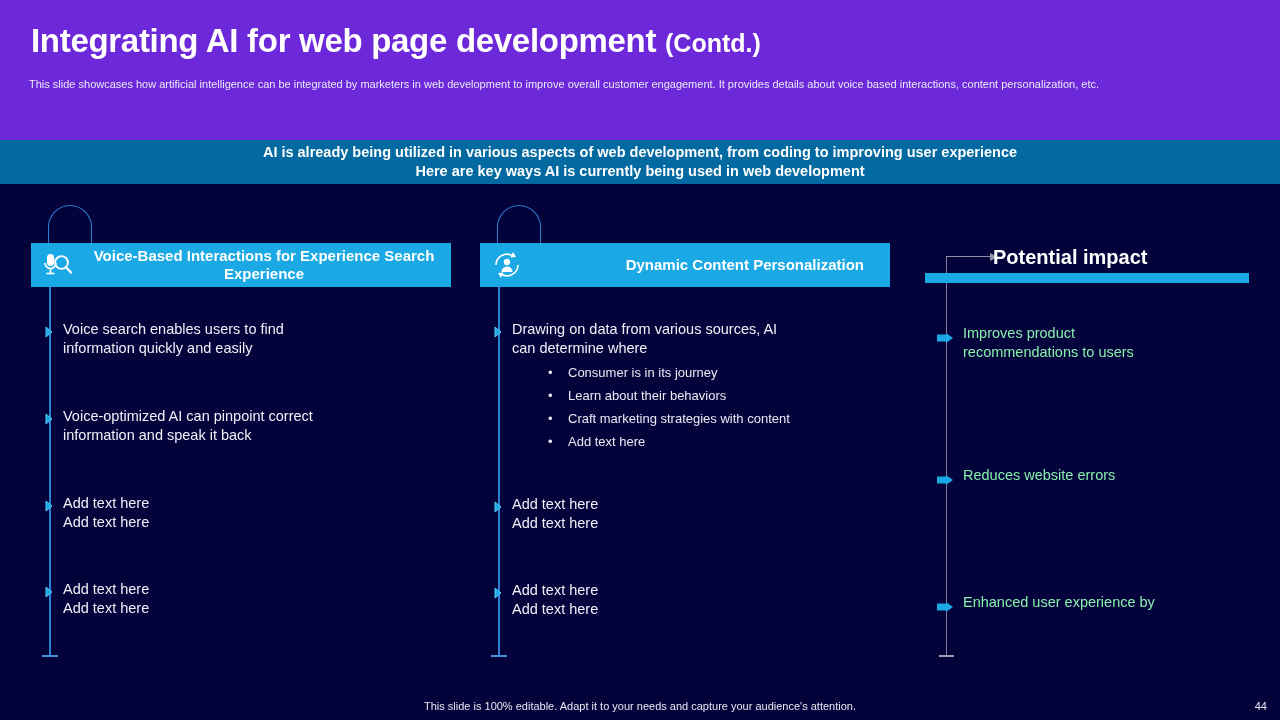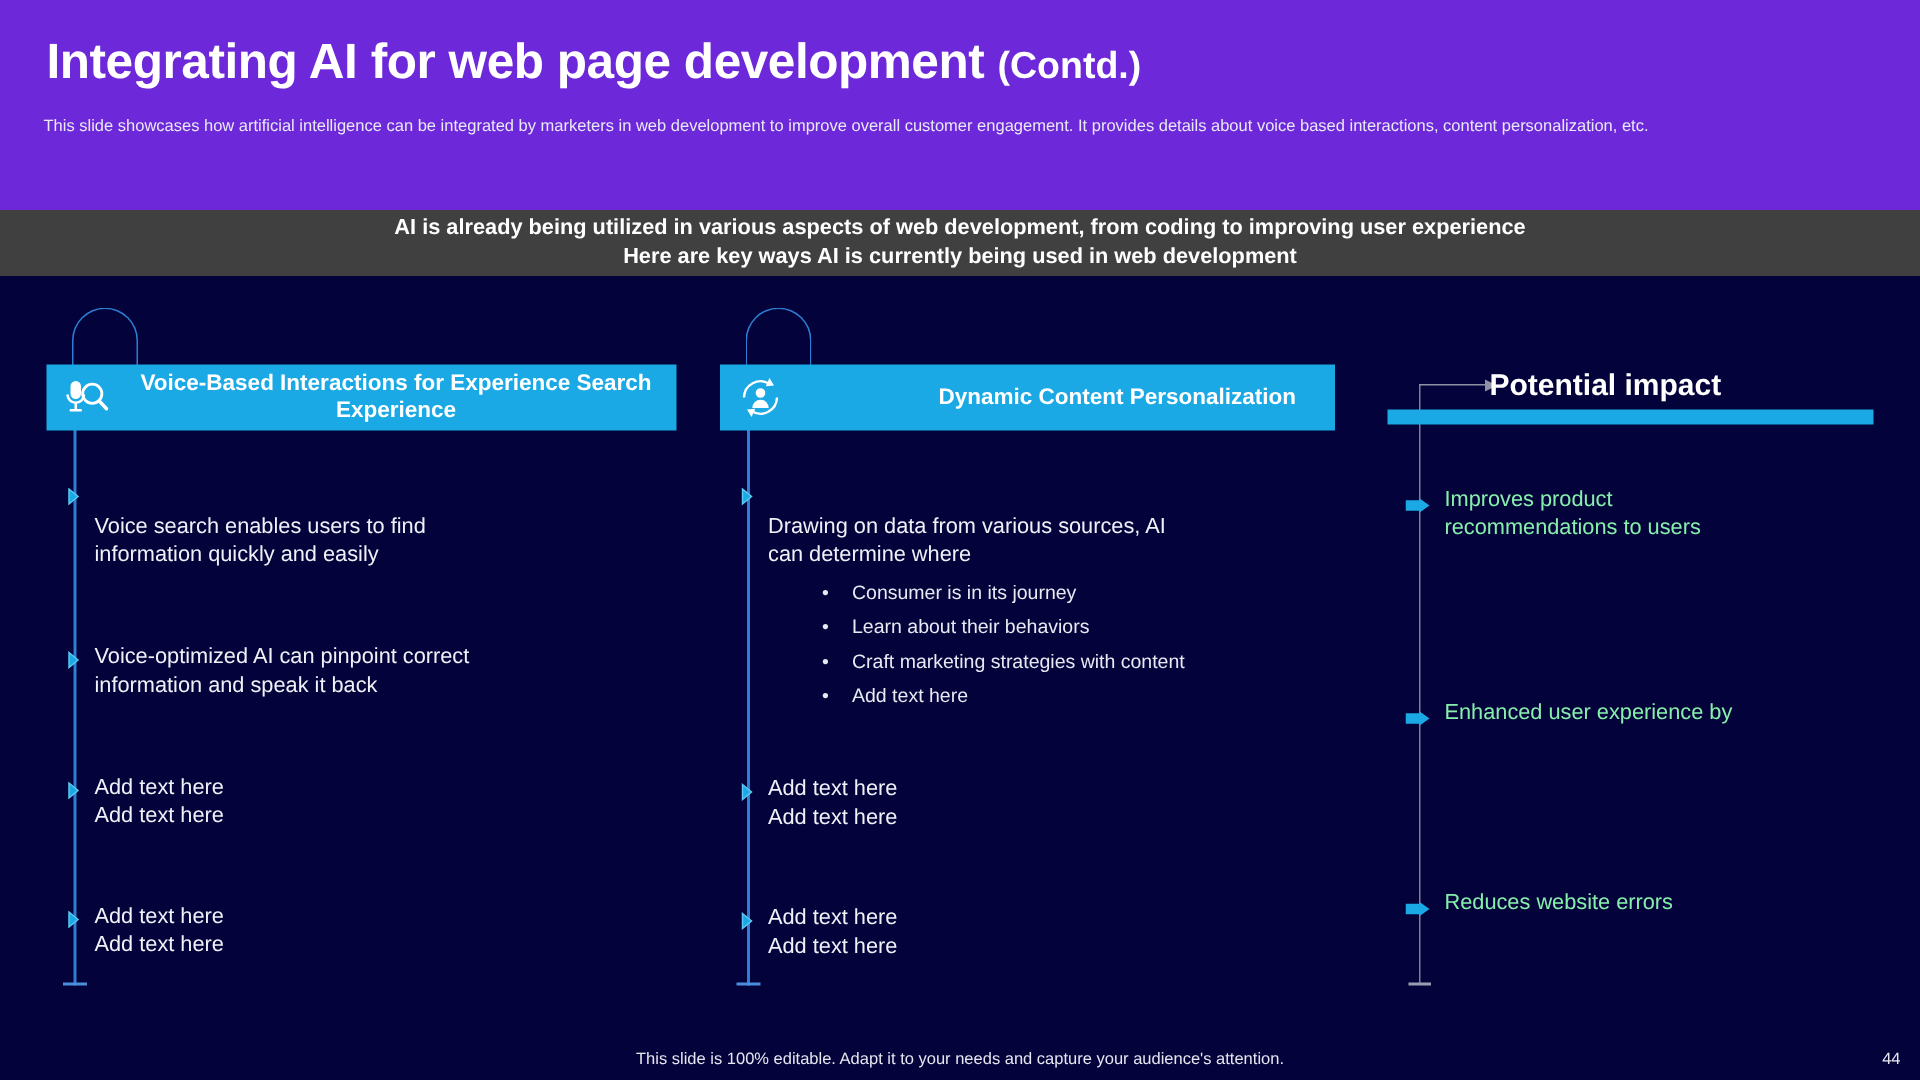--- a/index.html
+++ b/index.html
@@ -33,21 +33,21 @@
     position: absolute; left: 29px; top: 77px;
     width: 1200px;
     font-size: 11px; color: #e9e9f5; line-height: 15px;
     white-space: nowrap;
   }
 
   
   .banner {
     position: absolute; left: 0; top: 140px;
     width: 1280px; height: 44px;
-    background: #404040;
+    background: #0369a1;
     display: flex; flex-direction: column;
     align-items: center; justify-content: center;
   }
   .banner-line {
     font-size: 14.5px; font-weight: bold; color: #ffffff;
     line-height: 19px; text-align: center;
   }
 
   
   .col { position: absolute; top: 200px; }
@@ -97,21 +97,21 @@
     position: relative;
     display: flex; align-items: flex-start;
     margin-bottom: 0;
   }
   .bullet-mark {
     flex: 0 0 18px; margin-top: 4px; margin-left: -18px;
   }
   .bullet-text {
     font-size: 14.5px; color: #eef1f7; line-height: 19px;
   }
-  .b-gap-1 { margin-top: 0; flex-direction: column; }
+  .b-gap-1 { margin-top: 0; }
   .b-gap-2 { margin-top: 49px; }
   .b-gap-3 { margin-top: 49px; }
   .b-gap-4 { margin-top: 48px; }
 
   .subbullets { margin: 3px 0 0 36px; }
   .subbullet {
     display: flex; align-items: flex-start;
     font-size: 13px; color: #e7eaf3; line-height: 23px;
   }
   .subdot {
@@ -337,38 +337,38 @@
       <div class="imp-bullet">
         <span class="imp-mark">
           <svg width="19" height="10" viewBox="0 0 19 10">
             <rect x="0" y="1.5" width="9" height="7" fill="#1aa9e4"></rect>
             <polygon points="9,0 16,5 9,10" fill="#1aa9e4"></polygon>
           </svg>
         </span>
         <span class="imp-text">Improves product<br>recommendations to users</span>
       </div>
 
+      <div class="imp-bullet i-gap-2">
+        <span class="imp-mark">
+          <svg width="19" height="10" viewBox="0 0 19 10">
+            <rect x="0" y="1.5" width="9" height="7" fill="#1aa9e4"></rect>
+            <polygon points="9,0 16,5 9,10" fill="#1aa9e4"></polygon>
+          </svg>
+        </span>
+        <span class="imp-text">Reduces website errors</span>
+      </div>
+
       <div class="imp-bullet i-gap-3">
         <span class="imp-mark">
           <svg width="19" height="10" viewBox="0 0 19 10">
             <rect x="0" y="1.5" width="9" height="7" fill="#1aa9e4"></rect>
             <polygon points="9,0 16,5 9,10" fill="#1aa9e4"></polygon>
           </svg>
         </span>
         <span class="imp-text">Enhanced user experience by</span>
       </div>
-
-      <div class="imp-bullet i-gap-2">
-        <span class="imp-mark">
-          <svg width="19" height="10" viewBox="0 0 19 10">
-            <rect x="0" y="1.5" width="9" height="7" fill="#1aa9e4"></rect>
-            <polygon points="9,0 16,5 9,10" fill="#1aa9e4"></polygon>
-          </svg>
-        </span>
-        <span class="imp-text">Reduces website errors</span>
-      </div>
     </div>
   </div>
 
   <div class="footer-note">This slide is 100% editable. Adapt it to your needs and capture your audience's attention.</div>
   <div class="page-num">44</div>
 
 </div>
 
 </body></html>

